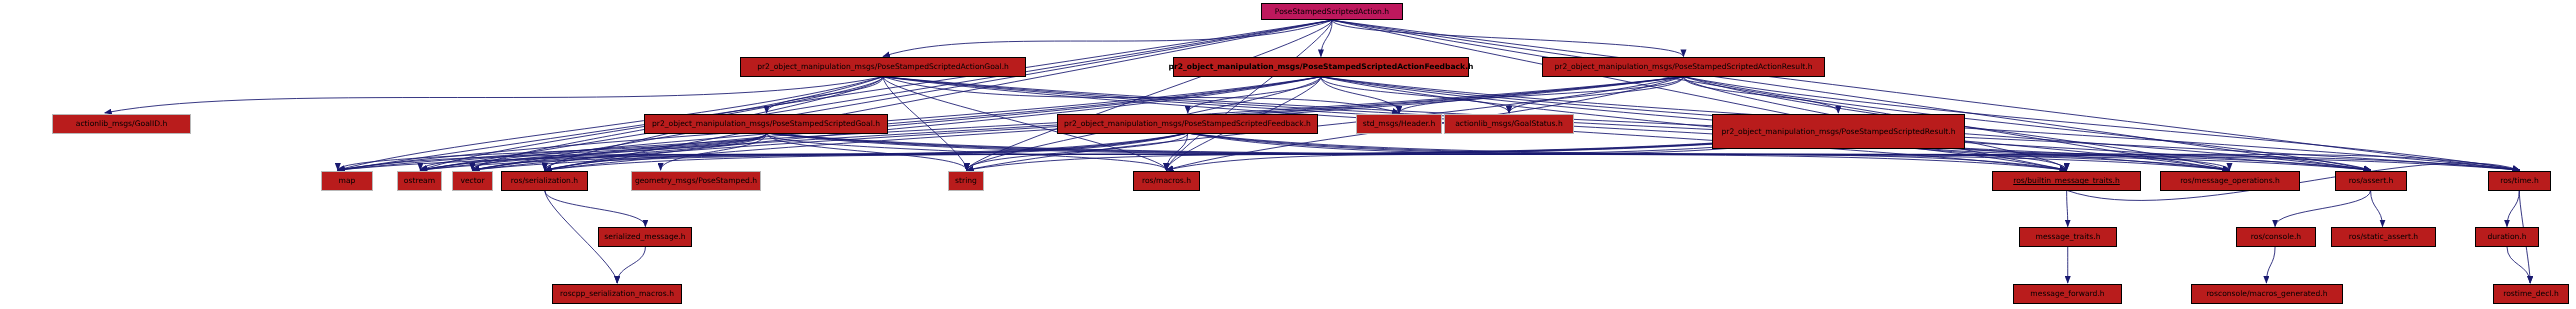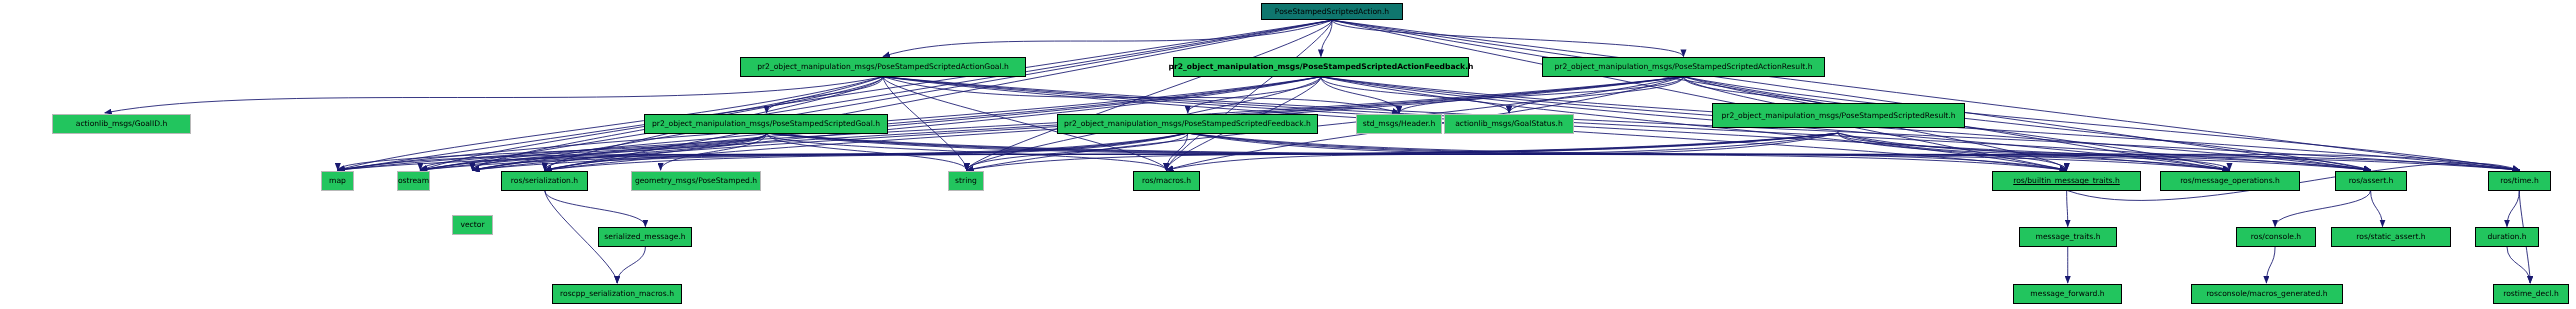--- a/index.html
+++ b/index.html
@@ -1,22 +1,22 @@
 <!DOCTYPE html>
 <html style="font-size:11.6px"><head>
 <meta charset="utf-8">
 <style>
   html,body{margin:0;padding:0;background:#ffffff;}
   #graph{position:relative;width:2576px;height:309px;background:#ffffff;overflow:hidden;
          font-family:"DejaVu Sans","Liberation Sans",sans-serif;}
   #edge-layer{position:absolute;left:0;top:0;width:2576px;height:309px;}
-  .node{position:absolute;box-sizing:border-box;background:#22c55e;border:0.7px solid #000;
+  .node{position:absolute;box-sizing:border-box;background:#b91c1c;border:0.7px solid #000;
         display:flex;align-items:center;justify-content:center;white-space:nowrap;
         font-size:7.6px;color:#000;z-index:2;padding:0 2.9px;}
-  .node.main{background:#0f766e;border:1.2px solid #000;}
+  .node.main{background:#be185d;border:1.2px solid #000;}
   .node.plain{border:0.7px solid #b9b9b9;}
   .node.linked{border:0.7px solid #000;}
 </style>
 </head>
 <body>
 
 <div id="graph">
   <svg id="edge-layer" viewBox="0 0 3558 427" xmlns="http://www.w3.org/2000/svg">
       <defs>
         <marker id="arw" markerWidth="9" markerHeight="7" refX="8" refY="3.5" orient="auto">
@@ -122,35 +122,35 @@
 
 <div class="node main" style="left: 1261px; top: 2.9px; width: 142px; height: 17.4px;">PoseStampedScriptedAction.h</div>
     <div class="node linked" style="left: 740px; top: 57px; width: 286px; height: 19.5px;">pr2_object_manipulation_msgs/PoseStampedScriptedActionGoal.h</div>
     <div class="node linked" style="left: 1173px; top: 57px; width: 296px; height: 19.5px; font-weight: bold;">pr2_object_manipulation_msgs/PoseStampedScriptedActionFeedback.h</div>
     <div class="node linked" style="left: 1542px; top: 57px; width: 283px; height: 19.5px;">pr2_object_manipulation_msgs/PoseStampedScriptedActionResult.h</div>
     <div class="node plain" style="left: 52px; top: 114px; width: 139px; height: 19.5px;">actionlib_msgs/GoalID.h</div>
     <div class="node linked" style="left: 644px; top: 114px; width: 244px; height: 19.5px;">pr2_object_manipulation_msgs/PoseStampedScriptedGoal.h</div>
     <div class="node linked" style="left: 1057px; top: 114px; width: 261px; height: 19.5px;">pr2_object_manipulation_msgs/PoseStampedScriptedFeedback.h</div>
     <div class="node plain" style="left: 1356px; top: 114px; width: 86px; height: 19.5px;">std_msgs/Header.h</div>
     <div class="node plain" style="left: 1444px; top: 114px; width: 130px; height: 19.5px;">actionlib_msgs/GoalStatus.h</div>
-    <div class="node linked" style="left: 1712px; top: 103px; width: 253px; height: 25px;">pr2_object_manipulation_msgs/PoseStampedScriptedResult.h</div>
-    <div class="node plain" style="left: 321px; top: 171px; width: 33px; height: 19.5px;">map</div>
-    <div class="node plain" style="left: 397px; top: 171px; width: 33px; height: 19.5px;">ostream</div>
-    <div class="node plain" style="left: 452px; top: 171px; width: 41px; height: 19.5px; margin-top: 44px;">vector</div>
+    <div class="node linked" style="left: 1712px; top: 114px; width: 253px; height: 35px;">pr2_object_manipulation_msgs/PoseStampedScriptedResult.h</div>
+    <div class="node plain" style="left: 321px; top: 171px; width: 52px; height: 19.5px;">map</div>
+    <div class="node plain" style="left: 397px; top: 171px; width: 45px; height: 19.5px;">ostream</div>
+    <div class="node plain" style="left: 452px; top: 171px; width: 41px; height: 19.5px;">vector</div>
     <div class="node linked" style="left: 501px; top: 171px; width: 87px; height: 19.5px;">ros/serialization.h</div>
     <div class="node plain" style="left: 595px; top: 171px; width: 130px; height: 19.5px; margin-left: 36px;">geometry_msgs/PoseStamped.h</div>
     <div class="node plain" style="left: 948px; top: 171px; width: 36px; height: 19.5px;">string</div>
     <div class="node linked" style="left: 1133px; top: 171px; width: 67px; height: 19.5px;">ros/macros.h</div>
     <div class="node linked" style="left: 1992px; top: 171px; width: 149px; height: 19.5px; text-decoration: underline;">ros/builtin_message_traits.h</div>
     <div class="node linked" style="left: 2160px; top: 171px; width: 140px; height: 19.5px;">ros/message_operations.h</div>
     <div class="node linked" style="left: 2335px; top: 171px; width: 72px; height: 19.5px;">ros/assert.h</div>
     <div class="node linked" style="left: 2488px; top: 171px; width: 63px; height: 19.5px;">ros/time.h</div>
     <div class="node linked" style="left: 598px; top: 227px; width: 94px; height: 19.5px;">serialized_message.h</div>
     <div class="node linked" style="left: 2019px; top: 227px; width: 98px; height: 19.5px;">message_traits.h</div>
     <div class="node linked" style="left: 2236px; top: 227px; width: 80px; height: 19.5px;">ros/console.h</div>
-    <div class="node linked" style="left: 2331px; top: 227px; width: 120px; height: 19.5px;">ros/static_assert.h</div>
+    <div class="node linked" style="left: 2331px; top: 227px; width: 105px; height: 19.5px;">ros/static_assert.h</div>
     <div class="node linked" style="left: 2475px; top: 227px; width: 64px; height: 19.5px;">duration.h</div>
     <div class="node linked" style="left: 552px; top: 284px; width: 130px; height: 19.5px;">roscpp_serialization_macros.h</div>
     <div class="node linked" style="left: 2013px; top: 284px; width: 109px; height: 19.5px;">message_forward.h</div>
     <div class="node linked" style="left: 2191px; top: 284px; width: 152px; height: 19.5px;">rosconsole/macros_generated.h</div>
     <div class="node linked" style="left: 2493px; top: 284px; width: 76px; height: 19.5px;">rostime_decl.h</div>
   </div>
 
 
 </body></html>

